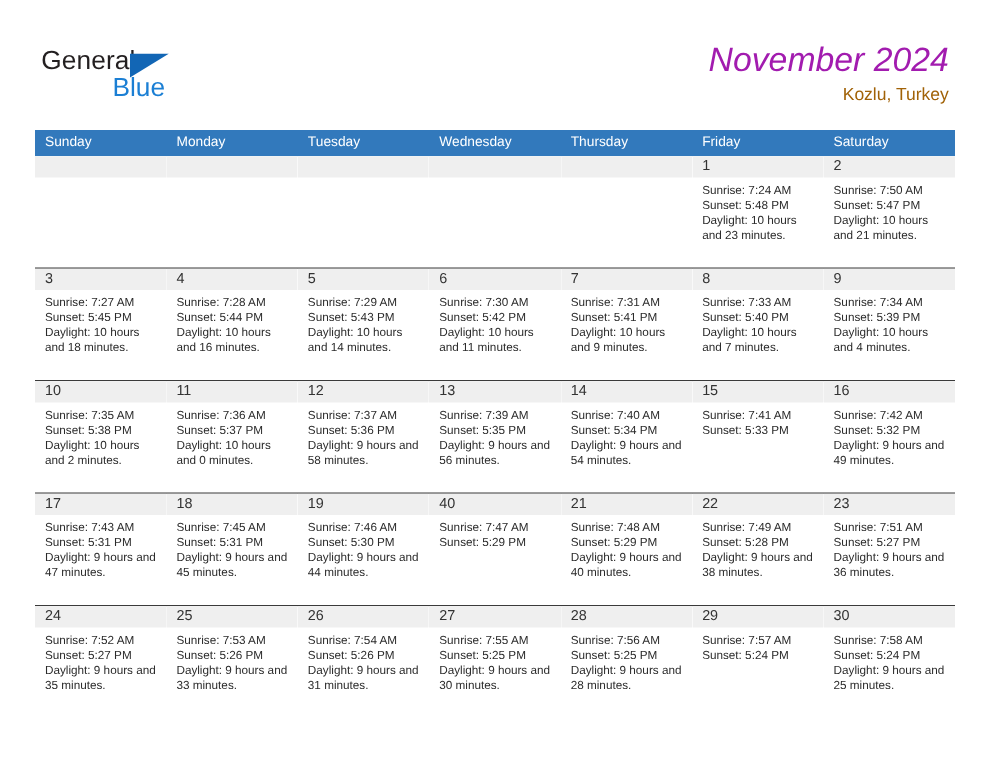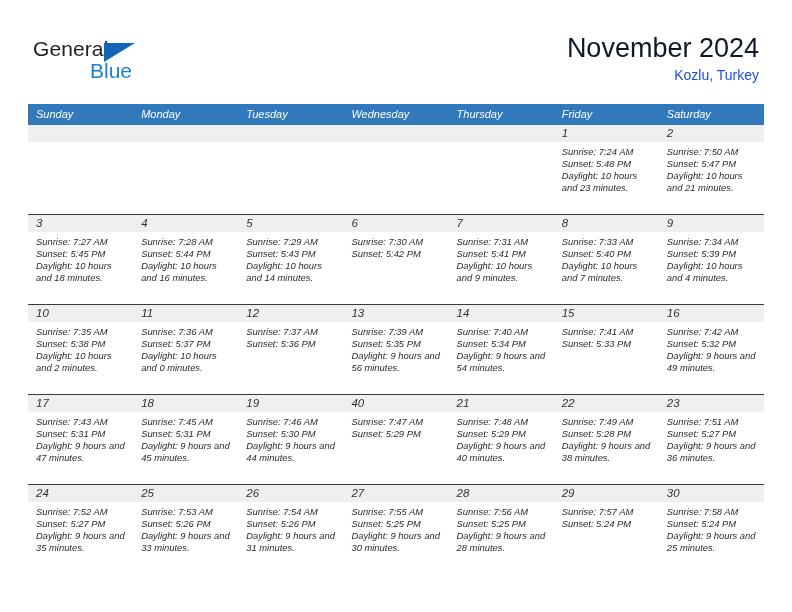--- a/index.html
+++ b/index.html
@@ -66,41 +66,41 @@
   }
 
   .title-block {
     position: absolute;
     right: 33px;
     top: 33px;
     text-align: right;
   }
   .cal-title {
     font-size: 27px;
-    color: #0f172a;
+    color: #a21caf;
     line-height: 1.12;
     font-weight: normal;
     margin: 0;
     white-space: nowrap;
+    font-style: italic;
   }
   .cal-subtitle {
     font-size: 14px;
-    color: #1d4ed8;
+    color: #a16207;
     margin: 5px 0 0 0;
     line-height: 1.1;
     white-space: nowrap;
   }
 
   
   .calendar {
     position: absolute;
     left: 28px;
     top: 104px;
     width: 736px;
-    font-style: italic;
   }
   .weekdays {
     display: flex;
     background: #3279bc;
     height: 21px;
   }
   .weekday {
     flex: 1 1 0;
     color: #ffffff;
     font-size: 11px;
@@ -243,20 +243,21 @@
               <div>Sunrise: 7:29 AM</div>
               <div>Sunset: 5:43 PM</div>
               <div class="daylight">Daylight: 10 hours and 14 minutes.</div>
             </div>
           </div>
           <div class="day">
             <span class="day-num">6</span>
             <div class="day-info">
               <div>Sunrise: 7:30 AM</div>
               <div>Sunset: 5:42 PM</div>
+              <div class="daylight">Daylight: 10 hours and 11 minutes.</div>
             </div>
           </div>
           <div class="day">
             <span class="day-num">7</span>
             <div class="day-info">
               <div>Sunrise: 7:31 AM</div>
               <div>Sunset: 5:41 PM</div>
               <div class="daylight">Daylight: 10 hours and 9 minutes.</div>
             </div>
           </div>
@@ -292,20 +293,21 @@
               <div>Sunrise: 7:36 AM</div>
               <div>Sunset: 5:37 PM</div>
               <div class="daylight">Daylight: 10 hours and 0 minutes.</div>
             </div>
           </div>
           <div class="day">
             <span class="day-num">12</span>
             <div class="day-info">
               <div>Sunrise: 7:37 AM</div>
               <div>Sunset: 5:36 PM</div>
+              <div class="daylight">Daylight: 9 hours and 58 minutes.</div>
             </div>
           </div>
           <div class="day">
             <span class="day-num">13</span>
             <div class="day-info">
               <div>Sunrise: 7:39 AM</div>
               <div>Sunset: 5:35 PM</div>
               <div class="daylight">Daylight: 9 hours and 56 minutes.</div>
             </div>
           </div>

